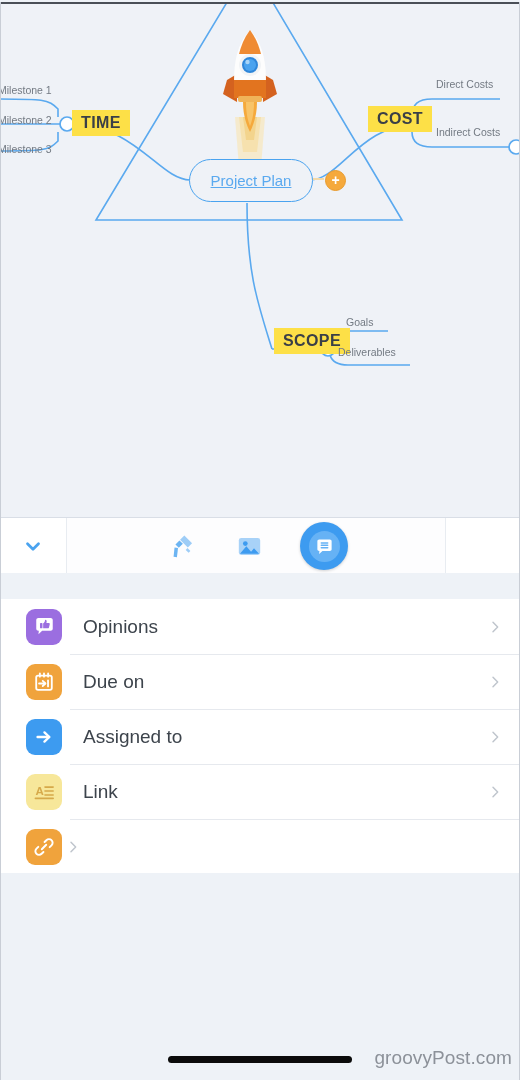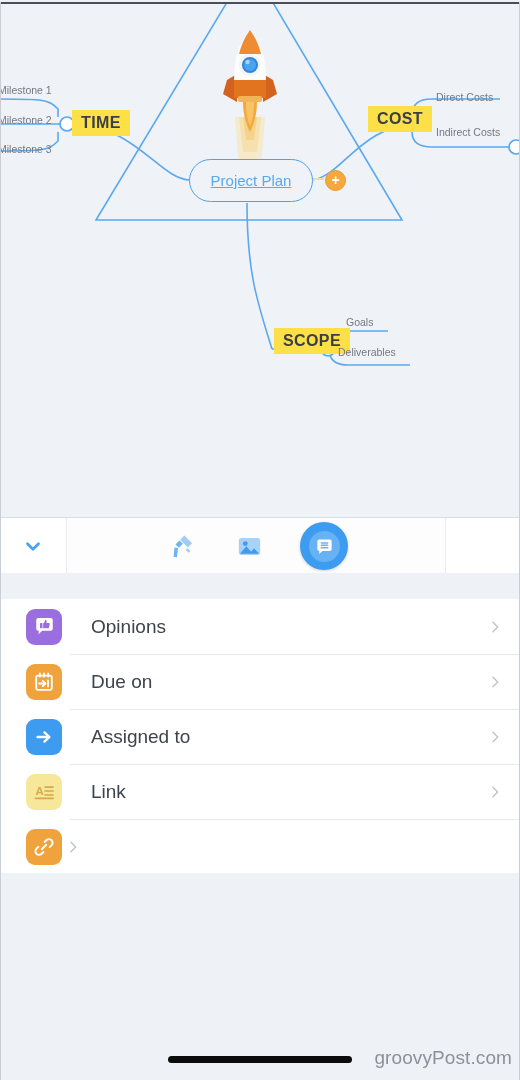--- a/index.html
+++ b/index.html
@@ -79,21 +79,21 @@
     padding:0 14px 0 26px;box-sizing:border-box;
   }
   .row + .row:before{
     content:"";position:absolute;left:70px;right:0;top:0;height:1px;background:#e6e9ee;
   }
   .rowicon{
     width:36px;height:36px;border-radius:9px;flex:0 0 36px;
     display:flex;align-items:center;justify-content:center;
   }
   .rowlabel{
-    margin-left:29px;font-size:19px;color:#3d444c;flex:1;
+    margin-left:21px;font-size:19px;color:#3d444c;flex:1;
   }
   .chev{width:22px;height:22px;display:flex;align-items:center;justify-content:center;}
 
   
   .bottomarea{position:absolute;left:0;top:873px;width:520px;height:207px;background:#eef2f7;}
   .homebar{
     position:absolute;left:50%;transform:translateX(-50%);
     bottom:17px;width:184px;height:7px;border-radius:4px;background:#0b0b0b;
   }
   .watermark{
@@ -170,21 +170,21 @@
     </svg>
 
     <div class="nodelabel" style="left:72px;top:106px;">TIME</div>
     <div class="nodelabel" style="left:368px;top:102px;">COST</div>
     <div class="nodelabel" style="left:274px;top:324px;">SCOPE</div>
 
     <div class="leaflabel" style="left:-2px;top:80px;">Milestone 1</div>
     <div class="leaflabel" style="left:-2px;top:110px;">Milestone 2</div>
     <div class="leaflabel" style="left:-2px;top:139px;">Milestone 3</div>
 
-    <div class="leaflabel" style="left:436px;top:87px;">Direct Costs</div>
+    <div class="leaflabel" style="left:436px;top:74px;">Direct Costs</div>
     <div class="leaflabel" style="left:436px;top:122px;">Indirect Costs</div>
 
     <div class="leaflabel" style="left:346px;top:312px;">Goals</div>
     <div class="leaflabel" style="left:338px;top:342px;">Deliverables</div>
 
     <div class="centernode" style="left:189px;top:155px;width:122px;height:41px;text-decoration:underline;">
       <span>Project Plan</span>
     </div>
 
     <div class="plusbtn" style="left:325px;top:166px;">

